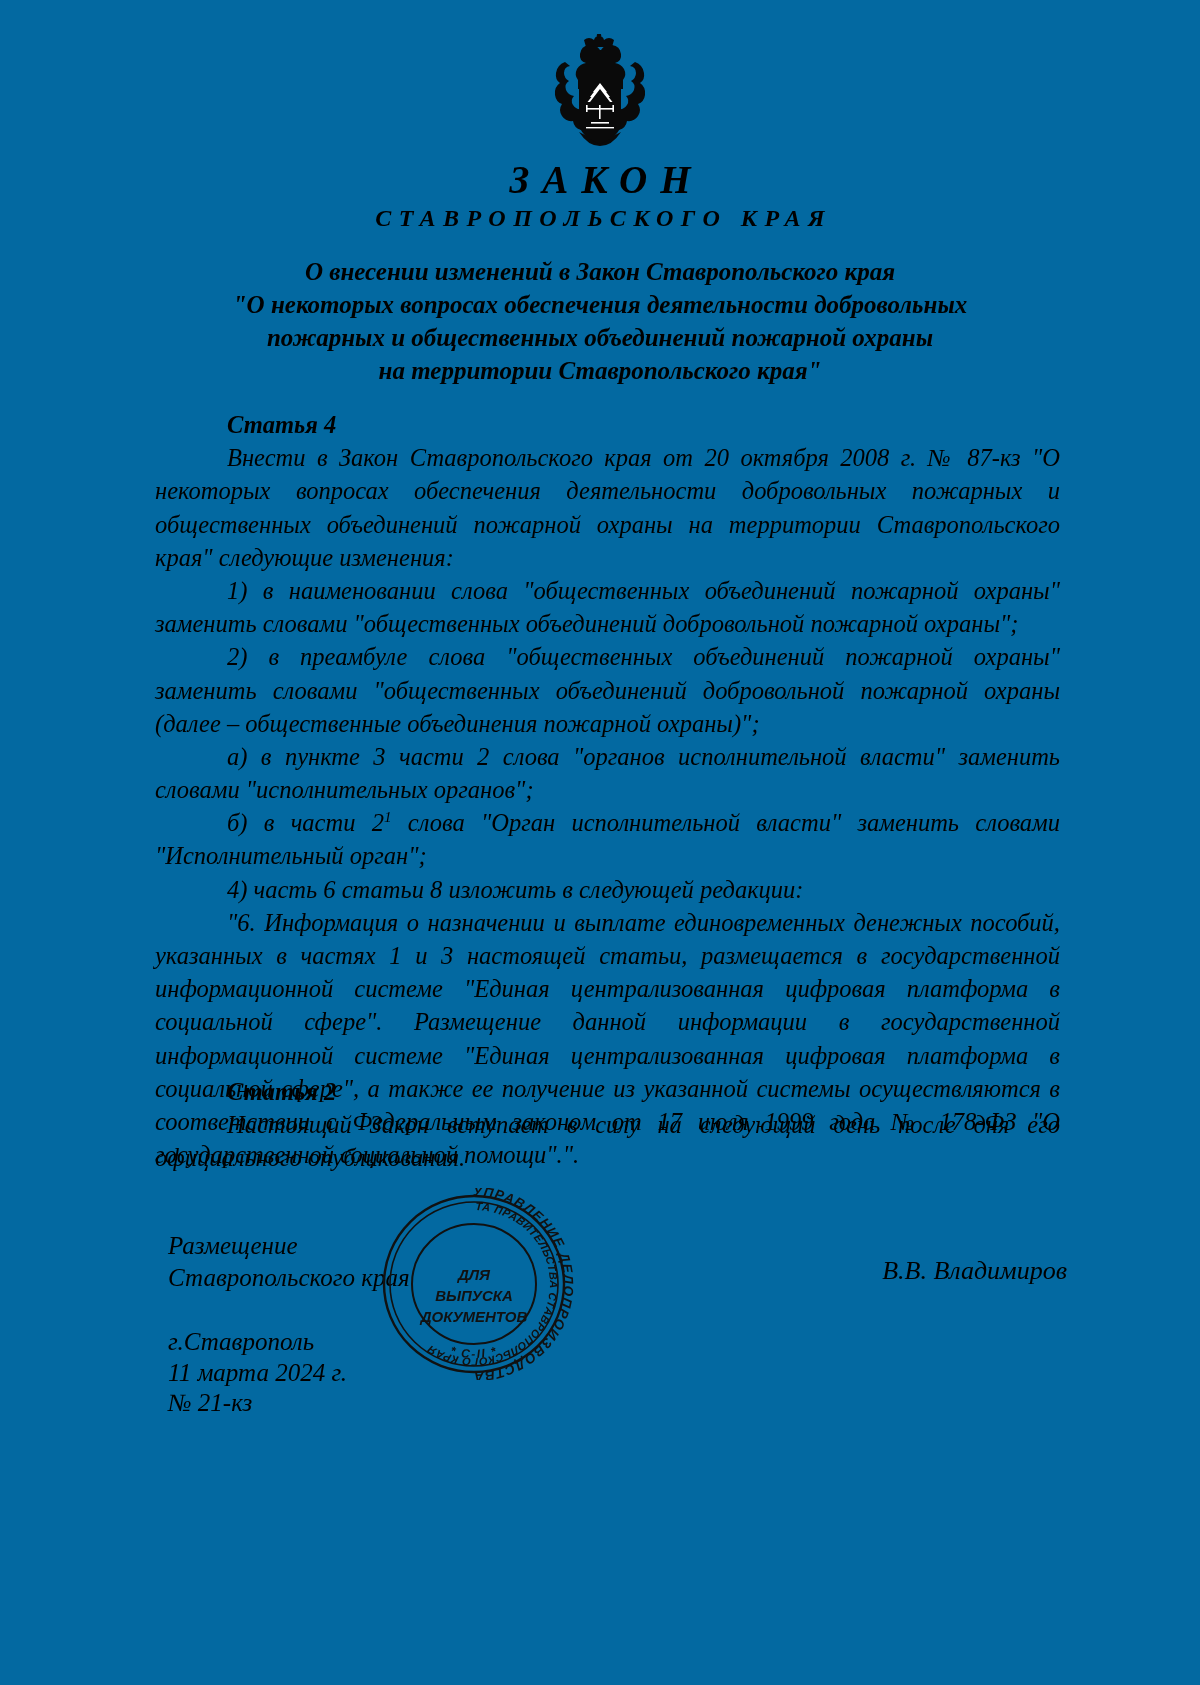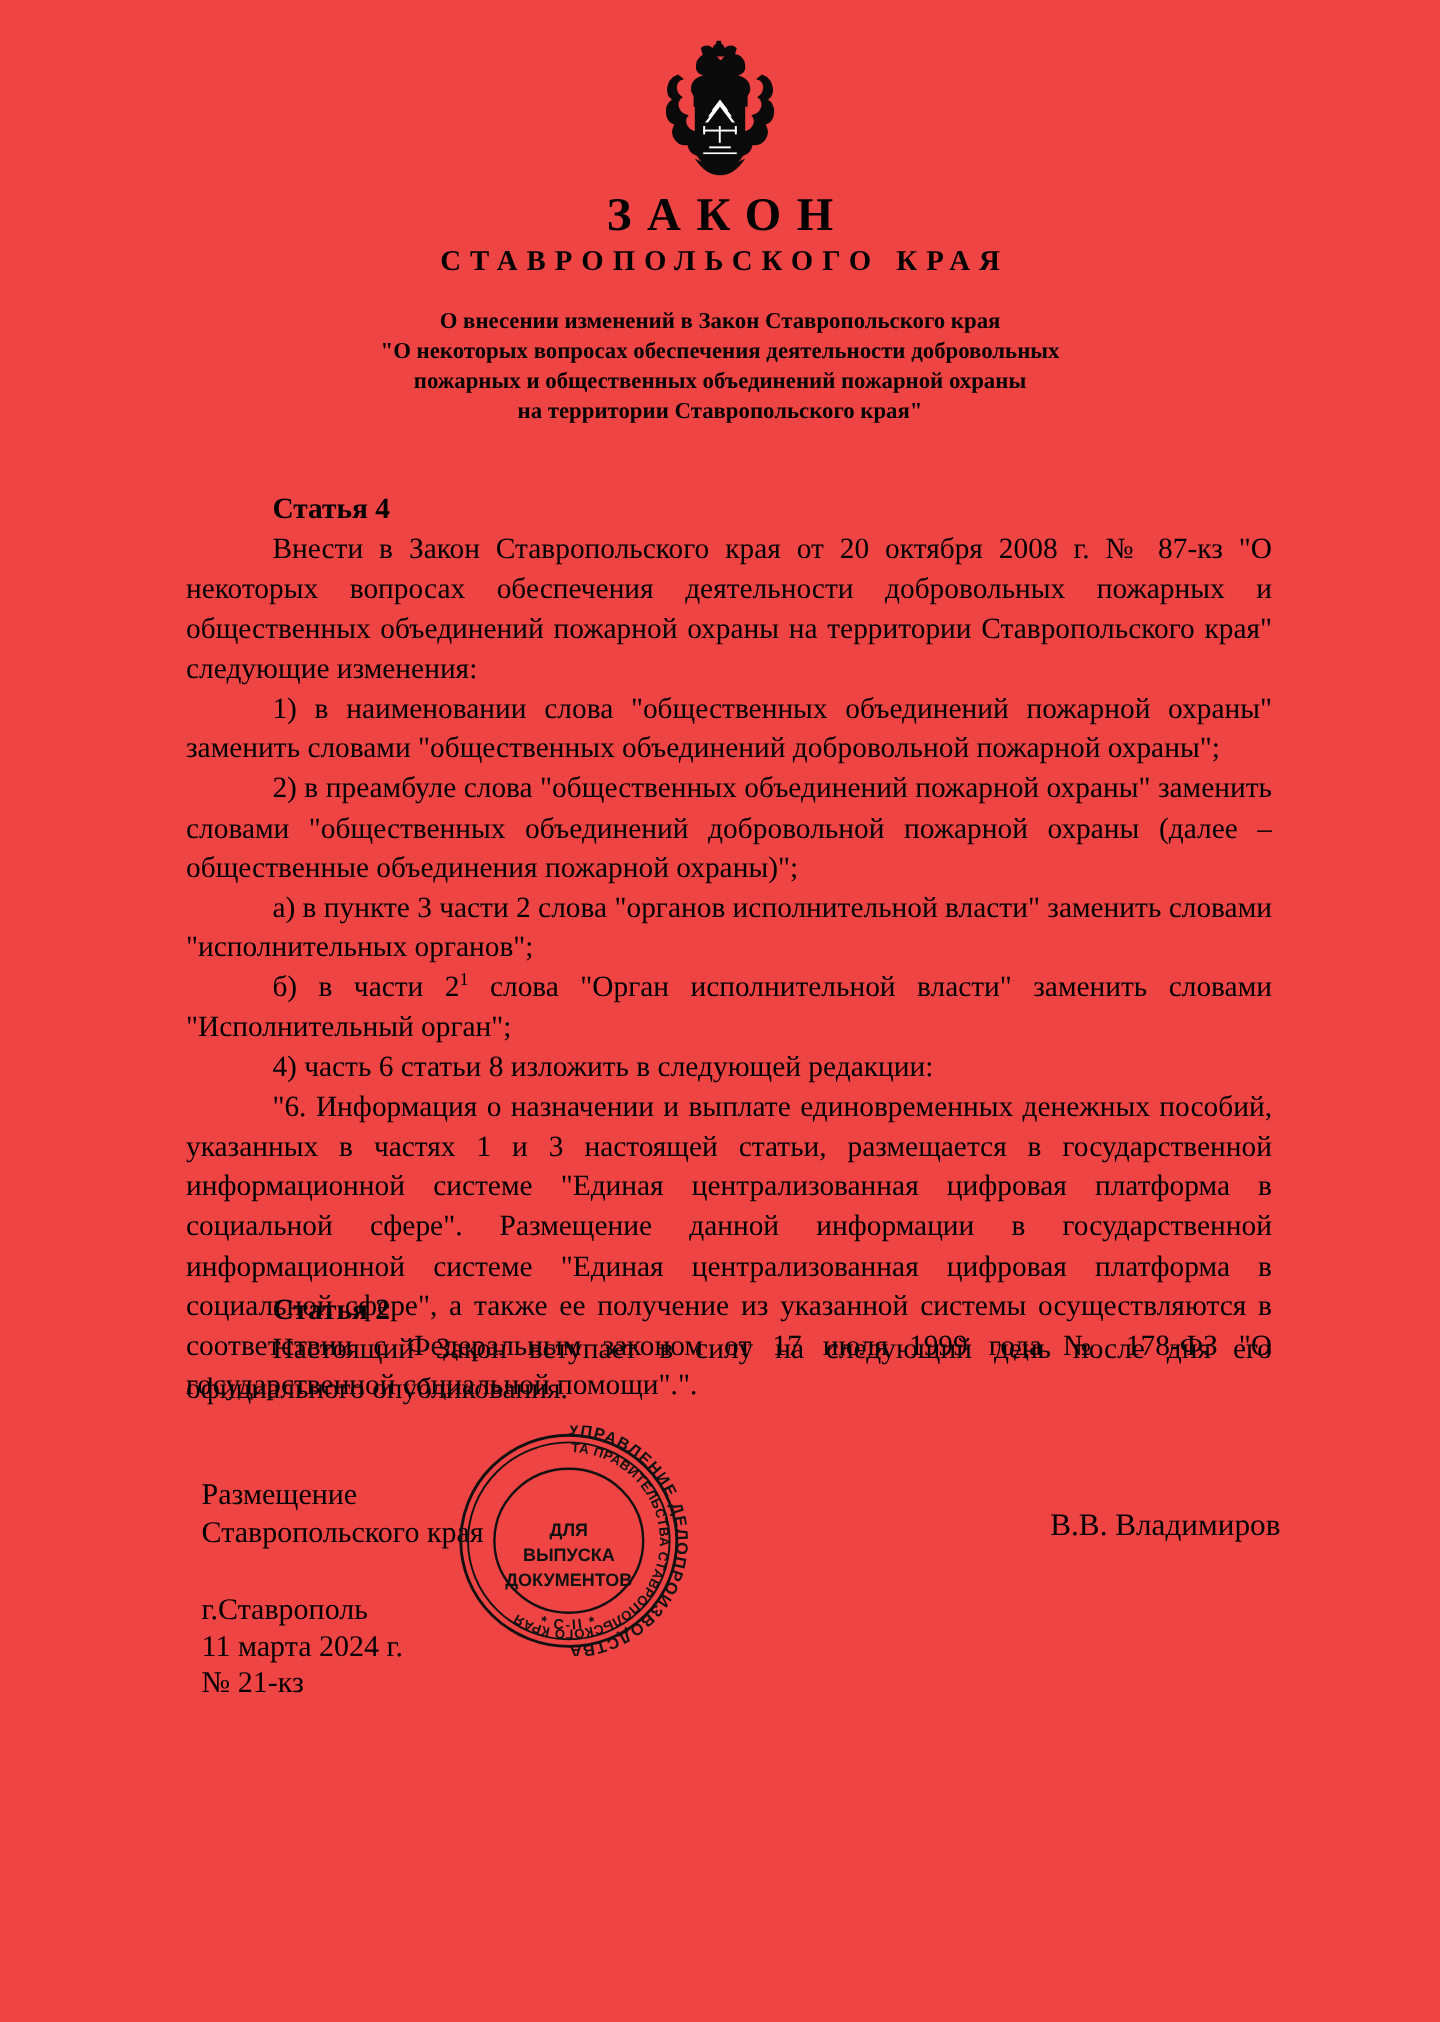--- a/index.html
+++ b/index.html
@@ -12,21 +12,22 @@
     height: 1685px;
     position: relative;
     font-family: "Liberation Serif", "DejaVu Serif", serif;
     color: #000000;
     overflow: hidden;
   }
 
   .page {
     position: absolute;
     inset: 0;
-    background: #ef4444;
+    background: #0369a1;
+    font-style: italic;
   }
 
   
   .emblem-wrap {
     position: absolute;
     top: 34px;
     left: 0;
     width: 1200px;
     display: flex;
     justify-content: center;
@@ -62,21 +63,21 @@
     text-indent: 7.5px;
     line-height: 1.0;
   }
 
   .doc-name {
     position: absolute;
     top: 255px;
     left: 140px;
     width: 920px;
     text-align: center;
-    font-size: 19px;
+    font-size: 25px;
     font-weight: bold;
     line-height: 1.32;
   }
   .doc-name div { white-space: nowrap; }
 
   
   .body-block {
     position: absolute;
     left: 155px;
     width: 905px;

